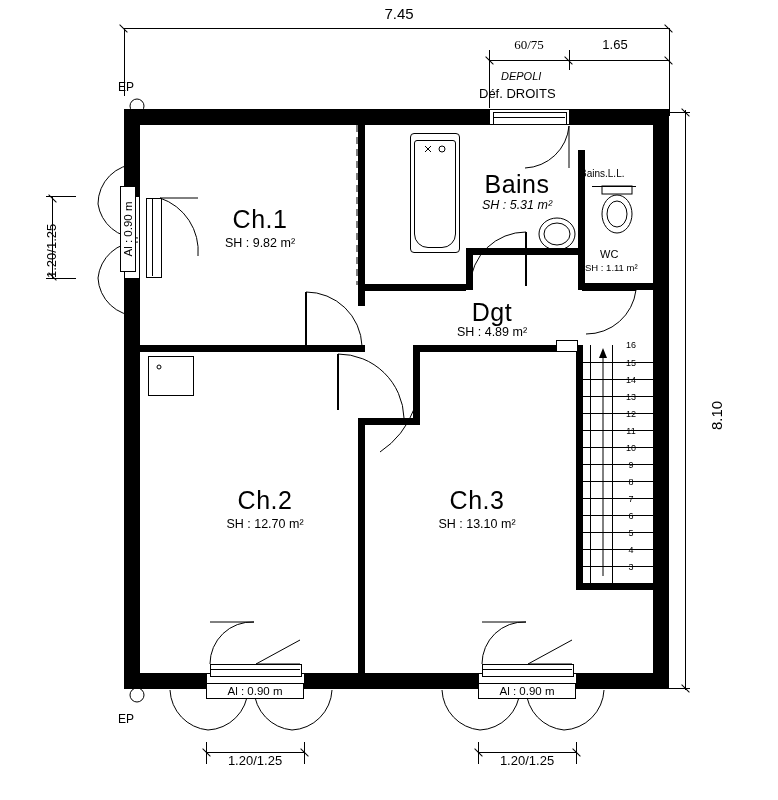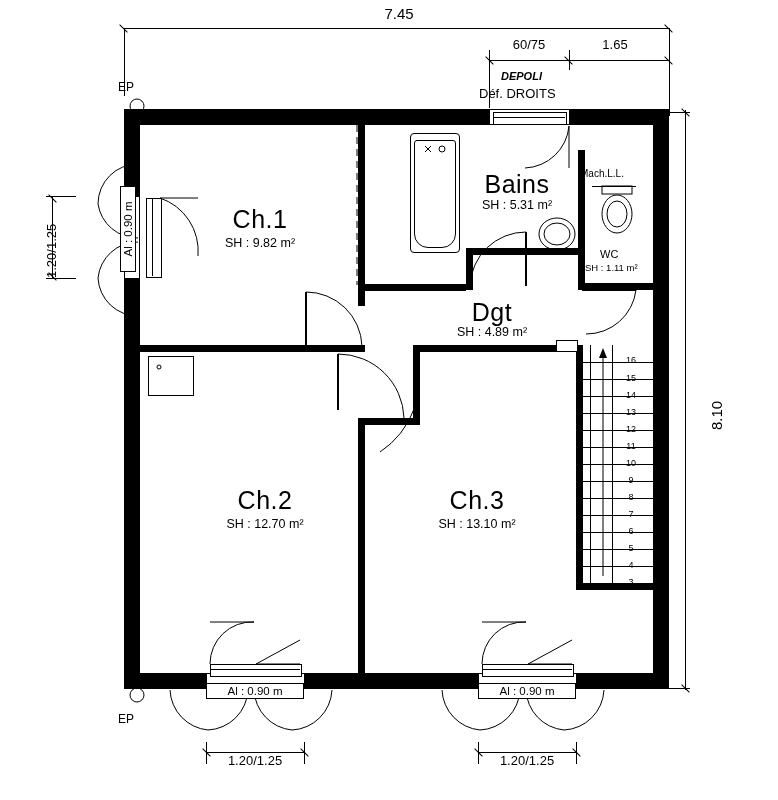--- a/index.html
+++ b/index.html
@@ -58,21 +58,21 @@
   .dim-label {
     font-size: 15px;
     white-space: nowrap;
     text-align: center;
   }
   .dim-label-sm {
     font-size: 13px;
     white-space: nowrap;
     text-align: center;
   }
-  .italic { font-style: italic; font-weight: bold; }
+  .italic { font-style: italic; }
 
   
   .opening-box {
     border: 1px solid #000;
     background: #fff;
     font-size: 11.5px;
     padding: 1px 3px;
     white-space: nowrap;
     text-align: center;
     box-sizing: border-box;
@@ -97,21 +97,20 @@
     background: #000;
     transform: rotate(45deg);
   }
 
   
   .tread-num {
     position: absolute;
     font-size: 9px;
     text-align: center;
     width: 14px;
-    margin-top: 15px;
   }
 
   svg { display: block; overflow: visible; }
 </style>
 </head>
 <body>
 
 <div id="plan">
 
   <div class="abs exth" style="left:124px; top:28px; width:545px;"></div>
@@ -121,21 +120,21 @@
 
   <div class="abs ext" style="left:124px; top:28px; height:68px;"></div>
   <div class="abs ext" style="left:669px; top:28px; height:88px;"></div>
 
   <div class="abs exth" style="left:489px; top:60px; width:180px;"></div>
   <div class="abs tick" style="left:484px; top:60px;"></div>
   <div class="abs tick" style="left:563px; top:60px;"></div>
   <div class="abs tick" style="left:663px; top:60px;"></div>
   <div class="abs ext" style="left:489px; top:50px; height:58px;"></div>
   <div class="abs ext" style="left:569px; top:50px; height:20px;"></div>
-  <div class="abs dim-label-sm" style="left:494px; top:37px; width:70px;">60/75</div>
+  <div class="abs dim-label-sm" style="left:494px; top:37px; width:70px;font-family:Liberation Serif, serif;">60/75</div>
   <div class="abs dim-label-sm" style="left:580px; top:37px; width:70px;">1.65</div>
 
   <div class="abs small-label italic" style="left:501px; top:70px;">DEPOLI</div>
   <div class="abs small-label" style="left:479px; top:86px; font-size:13px;">Déf. DROITS</div>
   <div class="abs small-label" style="left:508px; top:107px; font-size:13px;">: 1.40</div>
 
   <div class="abs ext" style="left:685px; top:110px; height:580px;"></div>
   <div class="abs tick" style="left:680px; top:112px;"></div>
   <div class="abs tick" style="left:680px; top:688px;"></div>
   <div class="abs exth" style="left:660px; top:112px; width:30px;"></div>
@@ -287,21 +286,21 @@
     <line x1="1" y1="3" x2="7" y2="9" stroke="#000" stroke-width="1"></line>
     <line x1="7" y1="3" x2="1" y2="9" stroke="#000" stroke-width="1"></line>
   </svg>
 
   <svg class="abs" style="left:536px; top:214px;" width="42" height="40">
     <ellipse cx="21" cy="20" rx="18" ry="16" fill="none" stroke="#000" stroke-width="1"></ellipse>
     <ellipse cx="21" cy="20" rx="13" ry="11" fill="none" stroke="#000" stroke-width="1"></ellipse>
   </svg>
 
   <div class="abs" style="left:592px; top:186px; width:44px; height:4px; border-top:1px solid #000;"></div>
-  <div class="abs small-label" style="left:580px; top:168px; font-size:10px;">Mach.L.L.</div>
+  <div class="abs small-label" style="left:580px; top:168px; font-size:10px;">Bains.L.L.</div>
 
   <svg class="abs" style="left:594px; top:186px;" width="46" height="56">
     <rect x="8" y="0" width="30" height="8" fill="none" stroke="#000" stroke-width="1"></rect>
     <ellipse cx="23" cy="28" rx="15" ry="19" fill="none" stroke="#000" stroke-width="1"></ellipse>
     <ellipse cx="23" cy="28" rx="10" ry="13" fill="none" stroke="#000" stroke-width="1"></ellipse>
   </svg>
 
   <div class="abs" style="left:148px; top:356px; width:44px; height:38px; border:1px solid #000; background:#fff;"></div>
   <svg class="abs" style="left:152px; top:360px;" width="14" height="14">
     <circle cx="7" cy="7" r="2" fill="none" stroke="#000" stroke-width="1"></circle>
@@ -351,21 +350,21 @@
   <div class="abs room-name" style="left:195px; top:205px; width:130px;">Ch.1</div>
   <div class="abs room-area" style="left:195px; top:236px; width:130px;">SH : 9.82 m²</div>
 
   <div class="abs room-name" style="left:200px; top:486px; width:130px;">Ch.2</div>
   <div class="abs room-area" style="left:200px; top:517px; width:130px;">SH : 12.70 m²</div>
 
   <div class="abs room-name" style="left:412px; top:486px; width:130px;">Ch.3</div>
   <div class="abs room-area" style="left:412px; top:517px; width:130px;">SH : 13.10 m²</div>
 
   <div class="abs room-name" style="left:462px; top:170px; width:110px;">Bains</div>
-  <div class="abs room-area" style="left:462px; top:198px; width:110px;">SH : 5.31 m²</div>
+  <div class="abs room-area" style="left:462px; top:198px; width:110px;font-style:italic;">SH : 5.31 m²</div>
 
   <div class="abs room-name" style="left:437px; top:298px; width:110px;">Dgt</div>
   <div class="abs room-area" style="left:437px; top:325px; width:110px;">SH : 4.89 m²</div>
 
   <div class="abs tiny-label" style="left:600px; top:248px; font-size:11px;">WC</div>
   <div class="abs tiny-label" style="left:585px; top:262px; font-size:9.5px;">SH : 1.11 m²</div>
 
   <div class="abs opening-box vert-text" style="left:120px; top:272px; width:86px;">Al : 0.90 m</div>
   <div class="abs opening-box" style="left:206px; top:683px; width:98px;">Al : 0.90 m</div>
   <div class="abs opening-box" style="left:478px; top:683px; width:98px;">Al : 0.90 m</div>

